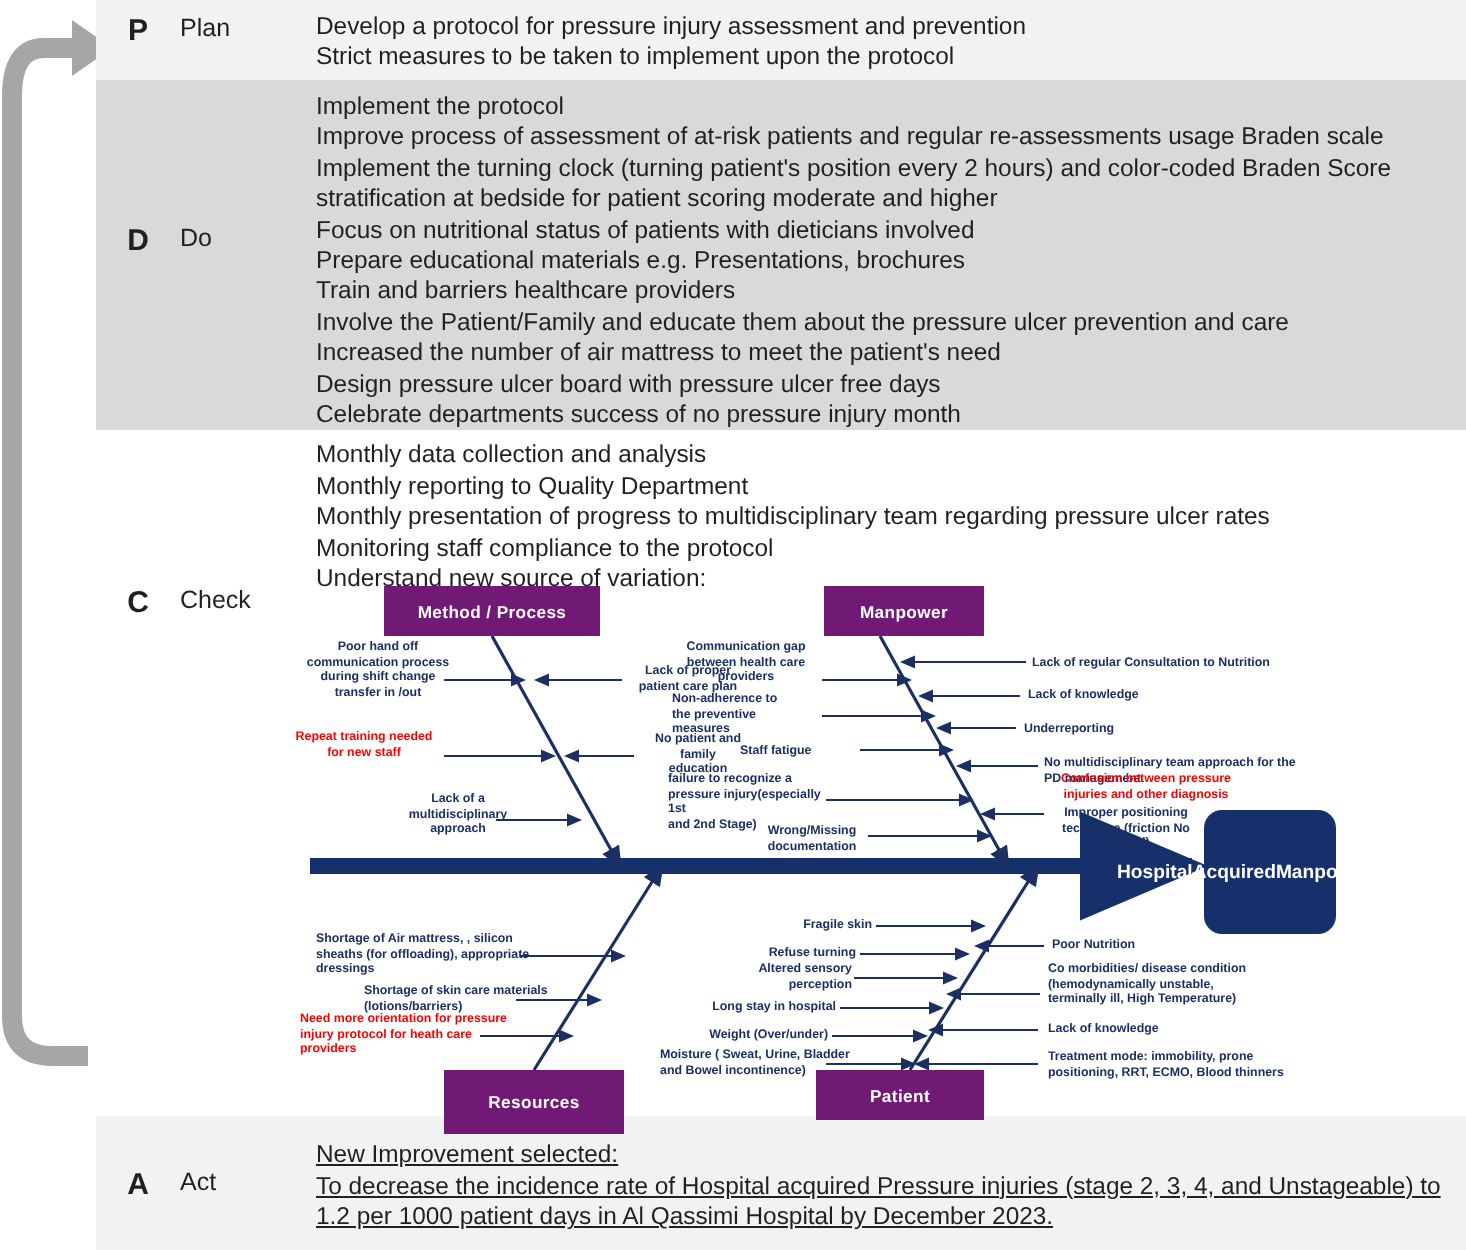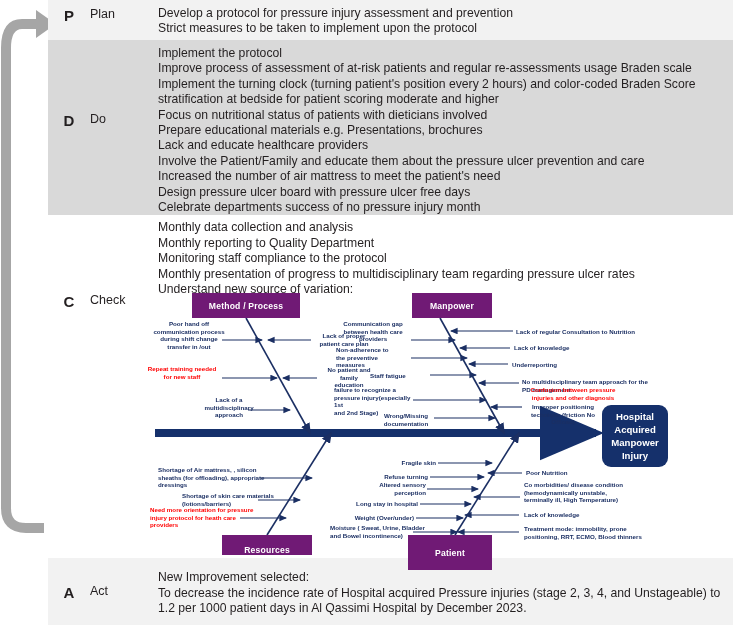--- a/index.html
+++ b/index.html
@@ -21,30 +21,30 @@
   .cell-name{width:68px;flex:0 0 68px;font-size:12.5px;}
   .cell-body{flex:1 1 auto;font-size:12.2px;line-height:15.4px;padding-right:6px;}
   .cell-body div{white-space:nowrap;}
   .va-plan .cell-letter,.va-plan .cell-name{padding-top:7px;}
   .va-plan .cell-body{padding-top:6px;}
   .va-do .cell-letter,.va-do .cell-name{padding-top:72px;}
   .va-do .cell-body{padding-top:6px;}
   .va-check .cell-letter,.va-check .cell-name{padding-top:78px;}
   .va-check .cell-body{padding-top:5px;}
   .va-act .cell-letter,.va-act .cell-name{padding-top:26px;}
-  .va-act .cell-body{padding-top:12px;}
+  .va-act .cell-body{padding-top:12px;text-decoration:underline;}
 
   
   .fish{position:absolute;left:0;top:0;width:733px;height:625px;pointer-events:none;}
   .fish svg{position:absolute;left:0;top:0;}
   .cat-box{position:absolute;background:#701a75;color:#ffffff;
     font-size:8.6px;font-weight:bold;display:flex;align-items:center;
     justify-content:center;letter-spacing:.2px;}
   .head-box{position:absolute;background:#15306b;color:#ffffff;border-radius:9px;
-    font-size:9.6px;font-weight:bold;display:flex;flex-direction:column;
+    font-size:9.6px;font-weight:bold;display:flex;flex-direction:row;
     align-items:center;justify-content:center;line-height:13px;}
   .cause{position:absolute;font-size:6.2px;line-height:7.6px;font-weight:bold;
     color:#1b2f63;}
   .cause.red{color:#ff0000;}
   .cause.ta-r{text-align:right;}
   .cause.ta-c{text-align:center;}
   .cause.ta-l{text-align:left;}
 </style>
 </head>
 <body>
@@ -70,36 +70,36 @@
   <div class="row row-do va-do">
     <div class="cell-letter">D</div>
     <div class="cell-name">Do</div>
     <div class="cell-body">
       <div>Implement the protocol</div>
       <div>Improve process of assessment of at-risk patients and regular re-assessments usage Braden scale</div>
       <div>Implement the turning clock (turning patient's position every 2 hours) and color-coded Braden Score</div>
       <div>stratification at bedside for patient scoring moderate and higher</div>
       <div>Focus on nutritional status of patients with dieticians involved</div>
       <div>Prepare educational materials e.g. Presentations, brochures</div>
-      <div>Lack and educate healthcare providers</div>
+      <div>Train and barriers healthcare providers</div>
       <div>Involve the Patient/Family and educate them about the pressure ulcer prevention and care</div>
       <div>Increased the number of air mattress to meet the patient's need</div>
       <div>Design pressure ulcer board with pressure ulcer free days</div>
       <div>Celebrate departments success of no pressure injury month</div>
     </div>
   </div>
 
   <div class="row row-check va-check">
     <div class="cell-letter">C</div>
     <div class="cell-name">Check</div>
     <div class="cell-body">
       <div>Monthly data collection and analysis</div>
       <div>Monthly reporting to Quality Department</div>
+      <div>Monthly presentation of progress to multidisciplinary team regarding pressure ulcer rates</div>
       <div>Monitoring staff compliance to the protocol</div>
-      <div>Monthly presentation of progress to multidisciplinary team regarding pressure ulcer rates</div>
       <div>Understand new source of variation:</div>
     </div>
   </div>
 
   <div class="row row-act va-act">
     <div class="cell-letter">A</div>
     <div class="cell-name">Act</div>
     <div class="cell-body">
       <div>New Improvement selected:</div>
       <div>To decrease the incidence rate of Hospital acquired Pressure injuries (stage 2, 3, 4, and Unstageable) to</div>
@@ -165,24 +165,24 @@
     <line x1="519" y1="515" x2="465" y2="515" stroke="#1b2f63" stroke-width="1.1" marker-end="url(#ah)"></line>
     <line x1="519" y1="532" x2="458" y2="532" stroke="#1b2f63" stroke-width="1.1" marker-end="url(#ah)"></line>
   </svg>
 
   <div class="cat-box" style="left:192px;top:293px;width:108px;height:25px;">
     <span>Method / Process</span>
   </div>
   <div class="cat-box" style="left:400px;top:293px;width:80px;height:25px;margin-left:12px;">
     <span>Manpower</span>
   </div>
-  <div class="cat-box" style="left:222px;top:535px;width:90px;height:20px;align-items:flex-end;">
+  <div class="cat-box" style="left:222px;top:535px;width:90px;height:32px;">
     <span>Resources</span>
   </div>
-  <div class="cat-box" style="left:408px;top:535px;width:84px;height:35px;">
+  <div class="cat-box" style="left:408px;top:535px;width:84px;height:25px;">
     <span>Patient</span>
   </div>
 
   <div class="head-box" style="left:602px;top:405px;width:66px;height:62px;">
     <span>Hospital</span>
     <span>Acquired</span>
     <span>Manpower</span>
     <span>Injury</span>
   </div>
 

